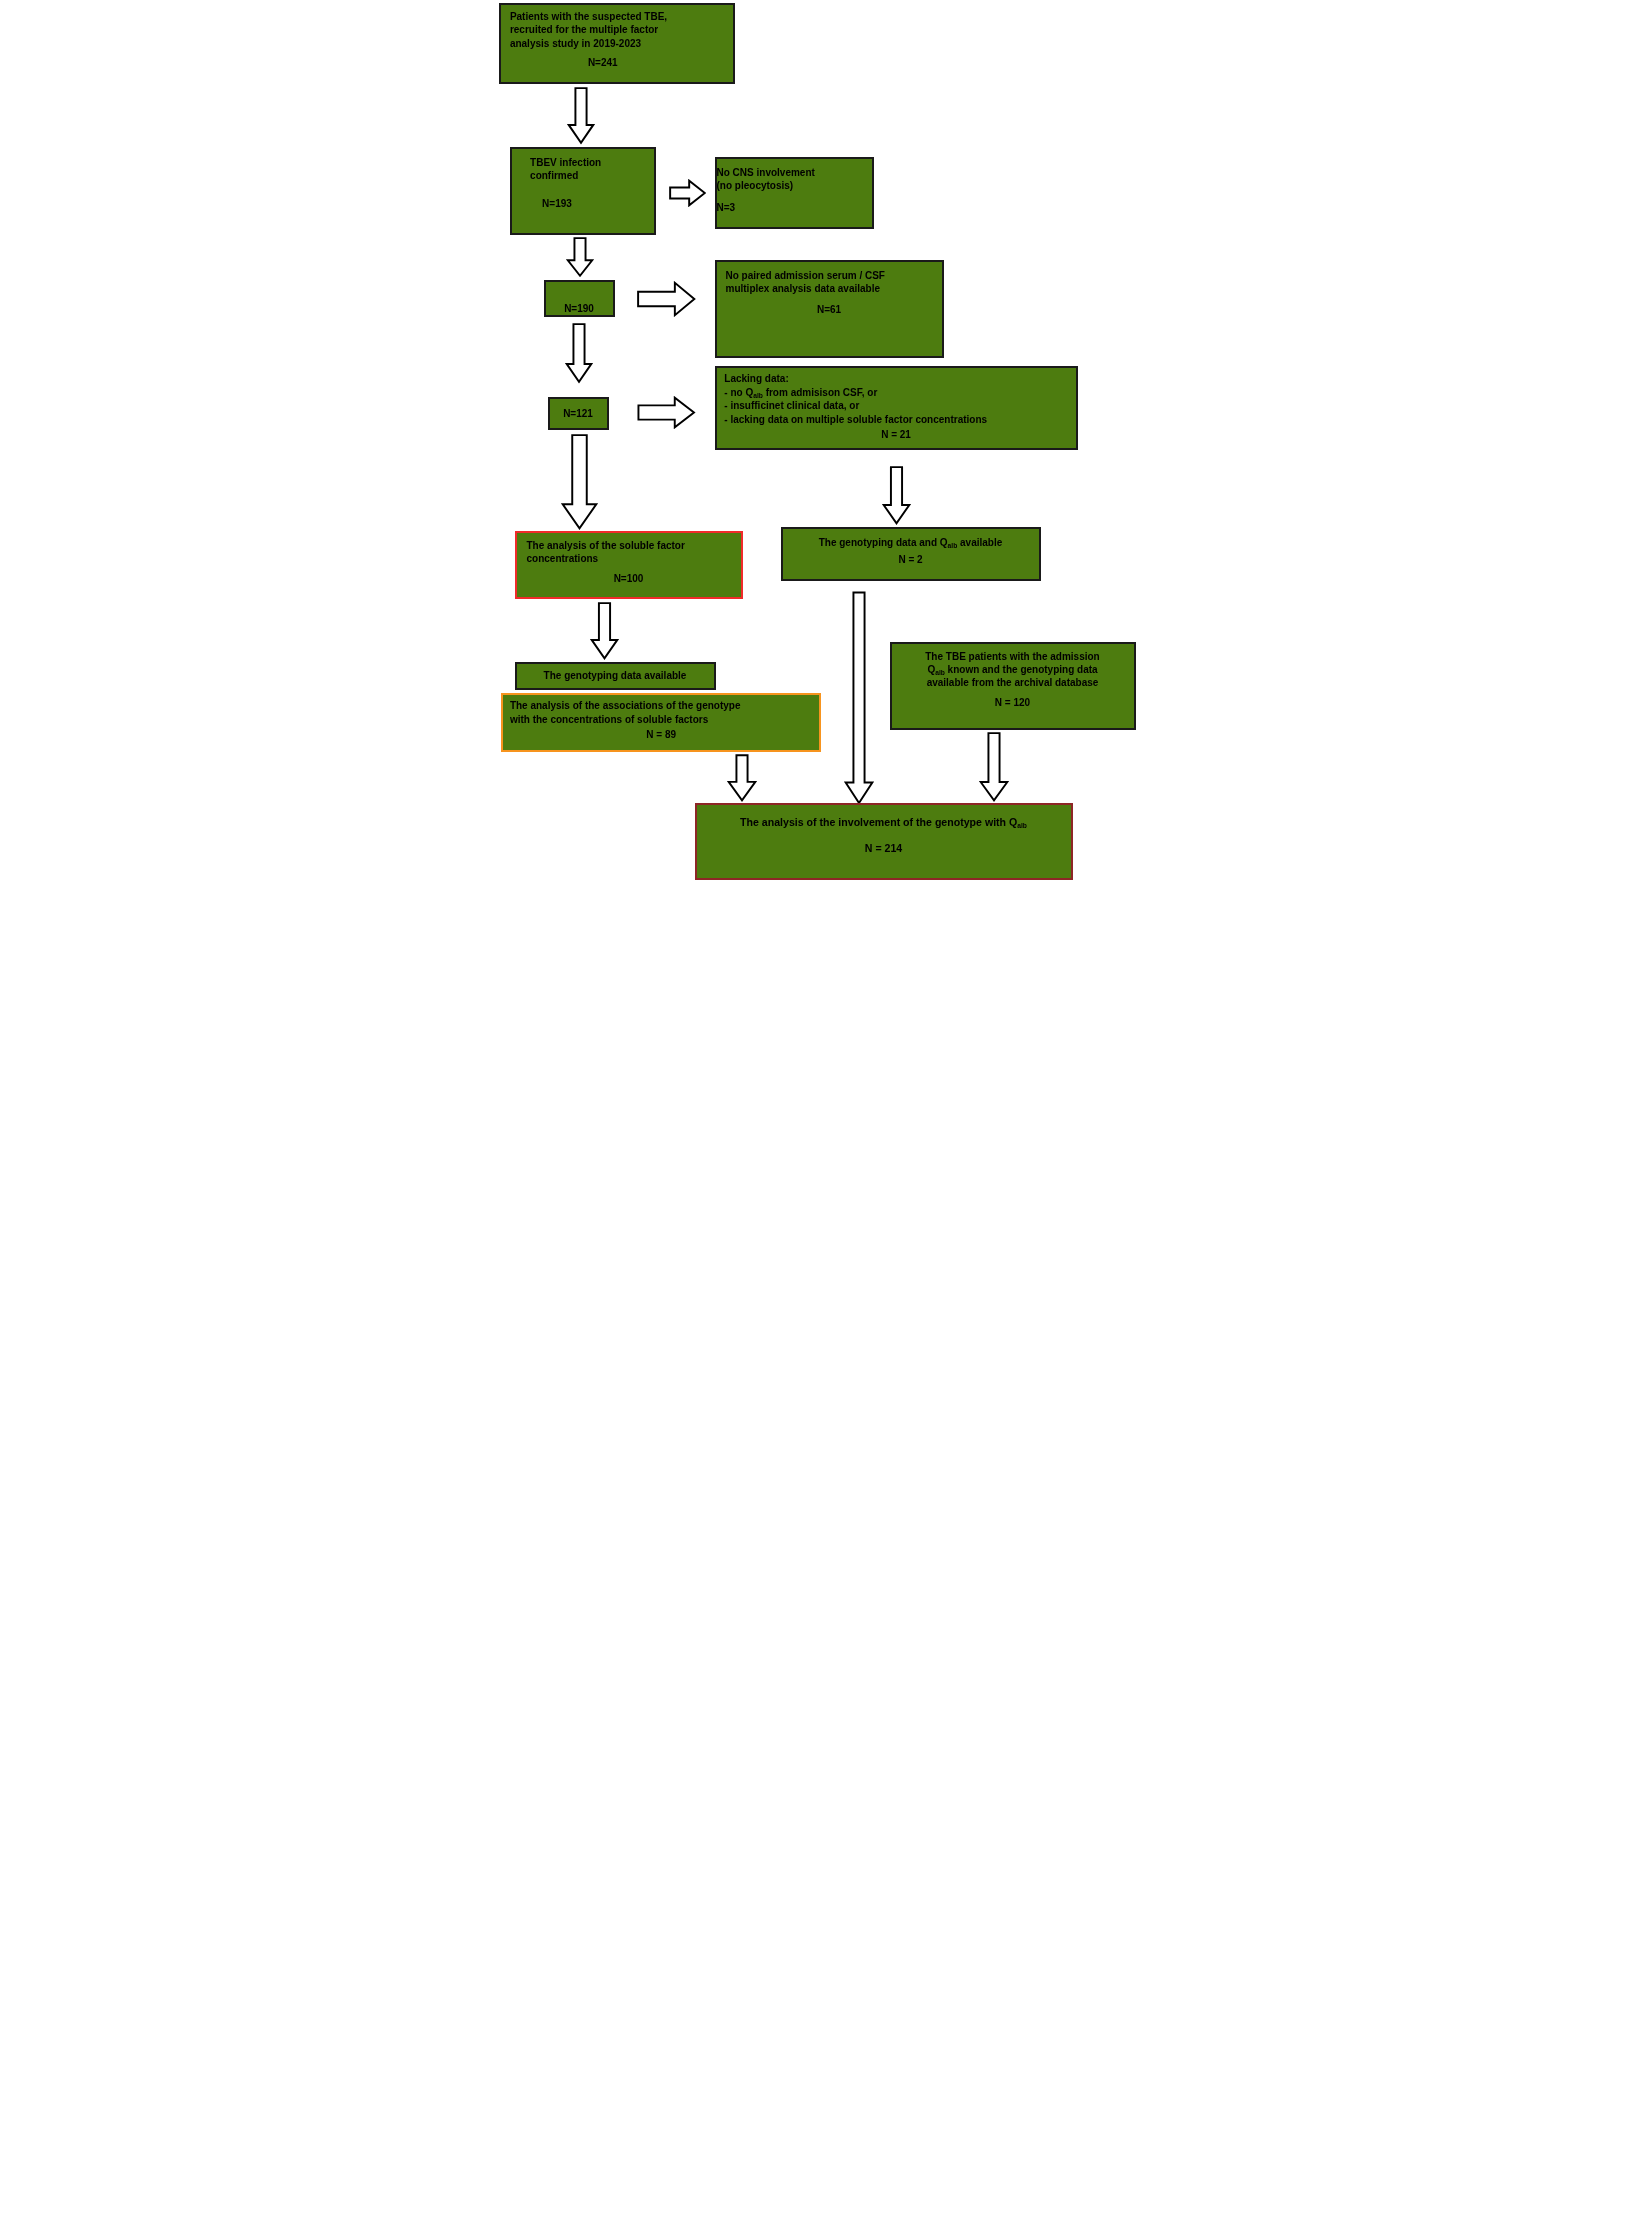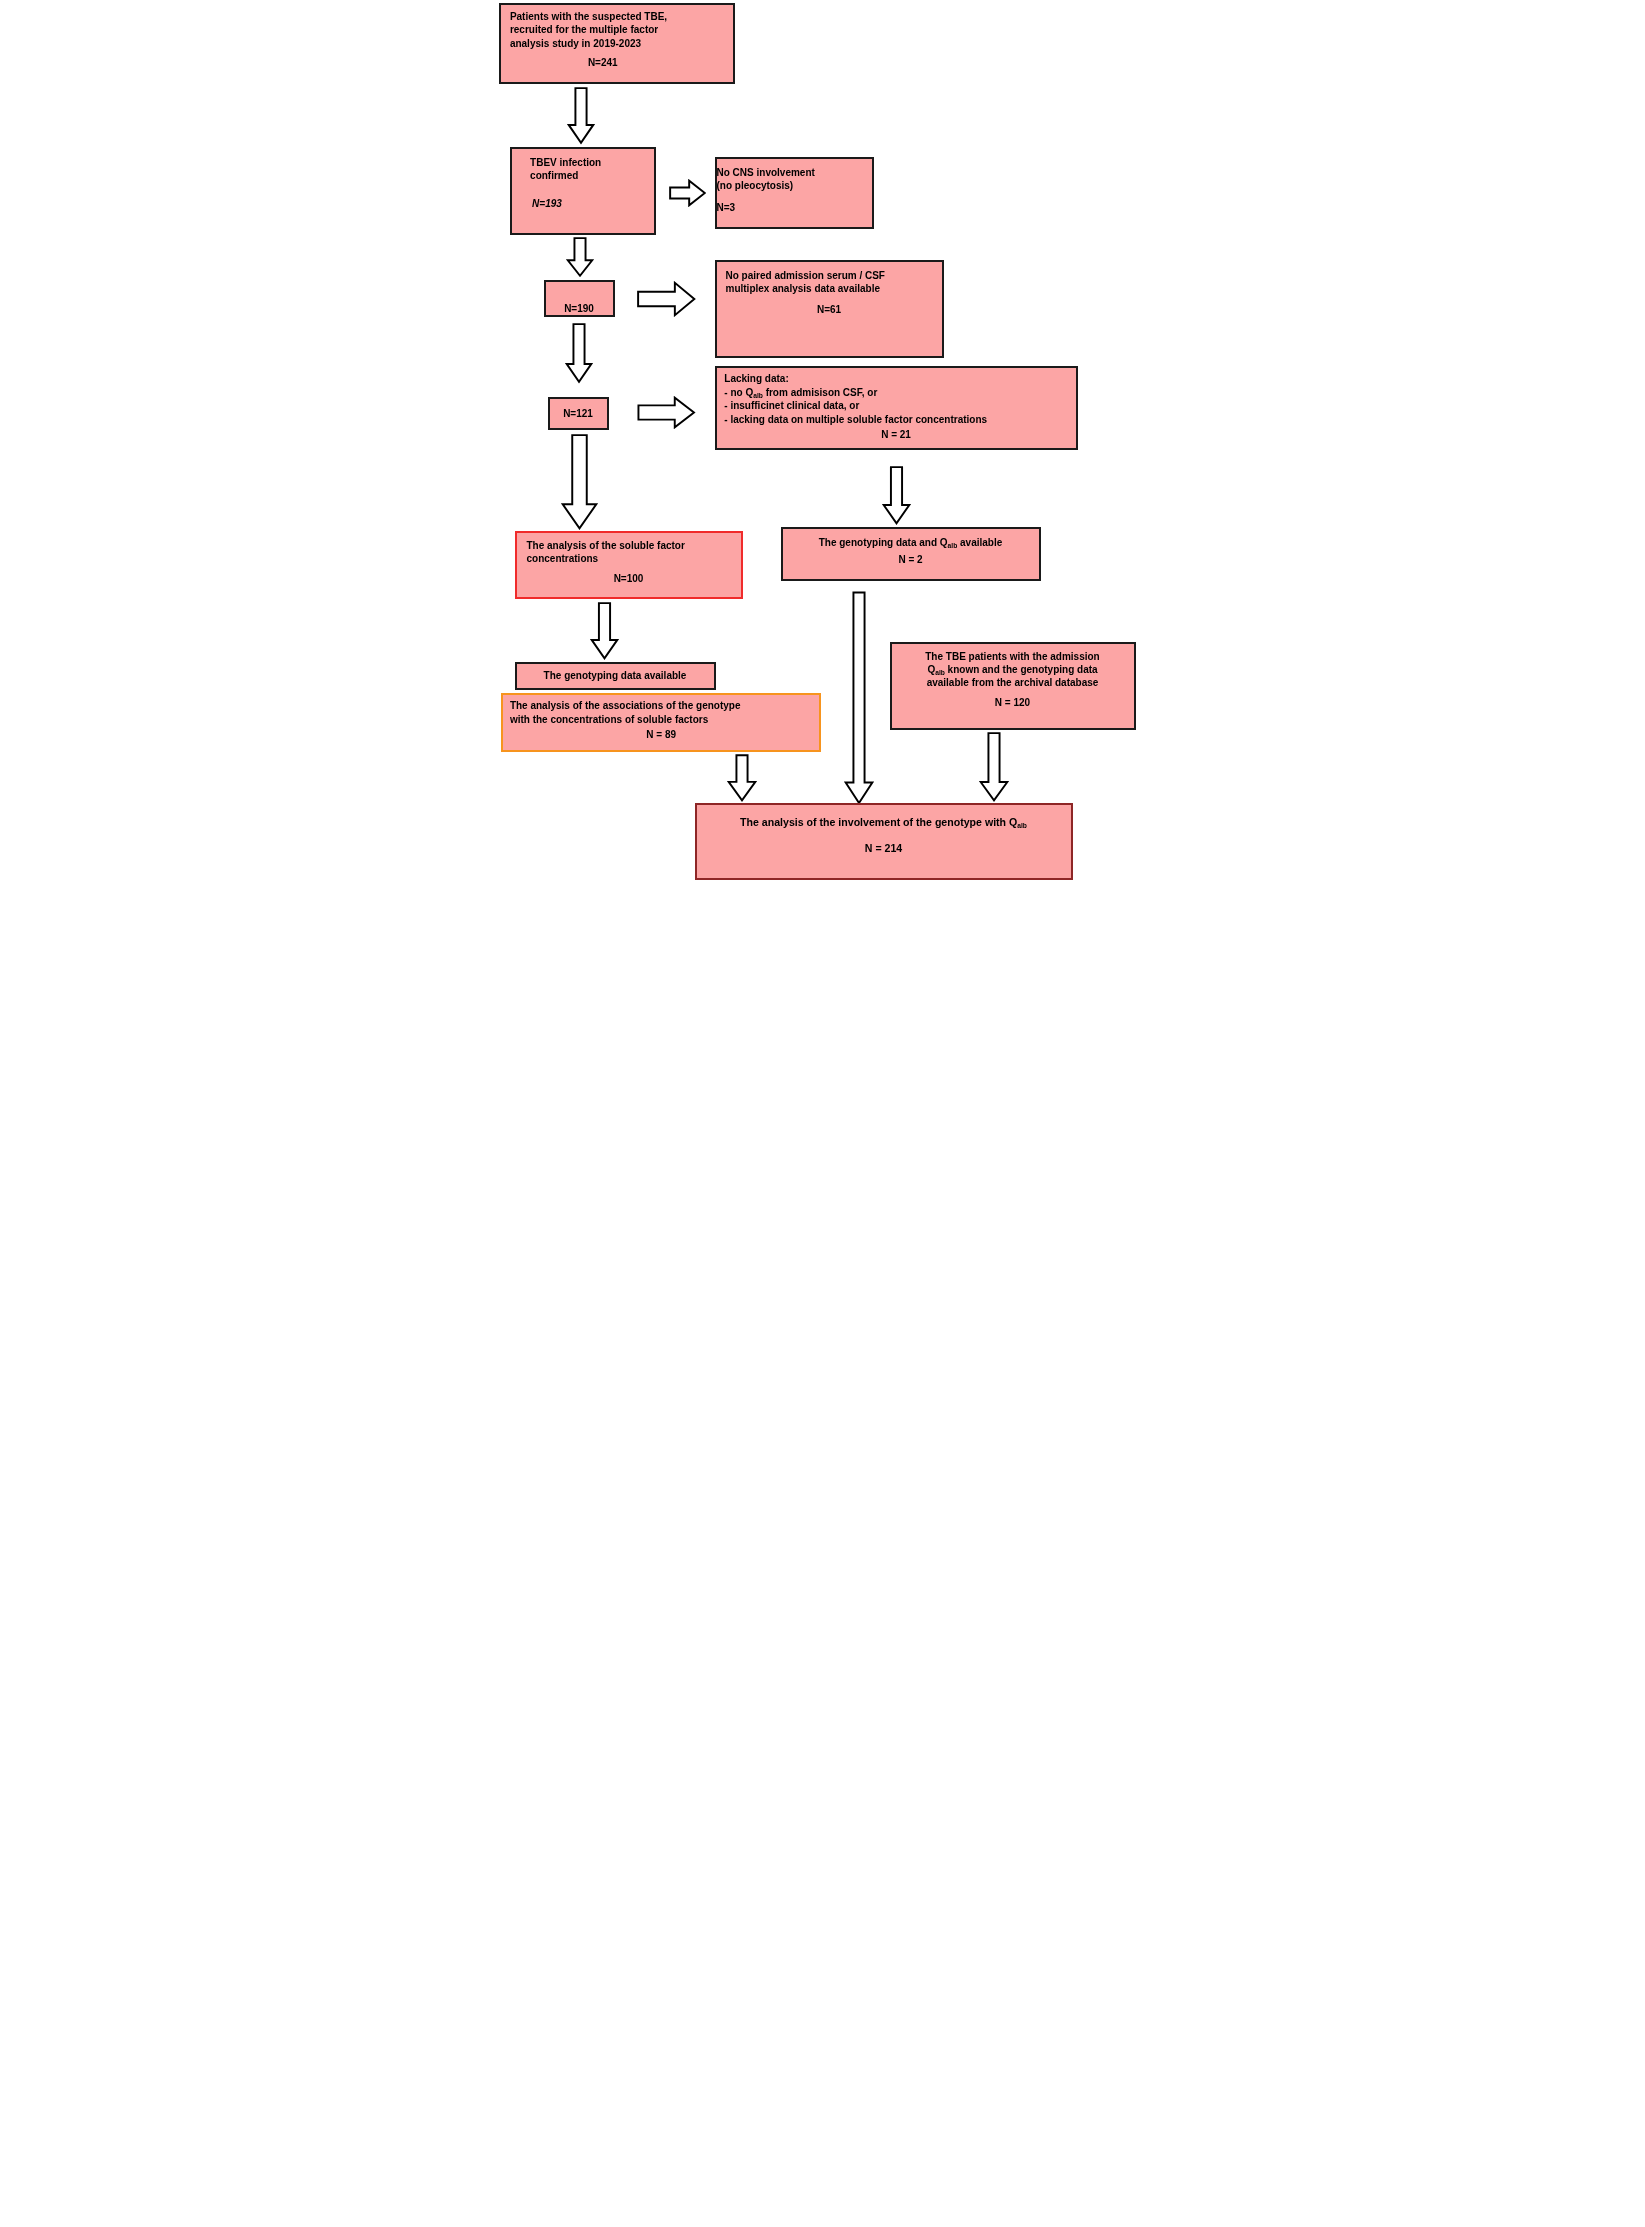--- a/index.html
+++ b/index.html
@@ -15,21 +15,21 @@
     background: #ffffff;
     margin: 0 auto;
     overflow: hidden;
     color: #000;
     font-weight: 700;
   }
   .box {
     position: absolute;
     box-sizing: border-box;
     border: 2.2px solid #1a1a1a;
-    background: #fca5a5;
+    background: #4d7c0f;
     font-size: 10px;
     line-height: 1.32;
   }
   .box.red    { border-color: #f02b2b; }
   .box.orange { border-color: #f7941e; }
   .box.darkred{ border-color: #8e2626; border-width: 2.8px; }
   .ln  { white-space: nowrap; }
   .nval{ white-space: nowrap; }
   sub.qsub {
     font-size: 6.7px;
@@ -44,21 +44,21 @@
     stroke: #000000;
     stroke-width: 3.5;
     stroke-linejoin: miter;
   }
   
   #box-recruited { left: 4.4px; top: 3.3px; width: 236px; height: 81px; padding: 5px 5.6px 0 9px; }
   #box-recruited .nval { margin-top: 6.1px; padding-left: 78px; }
 
   #box-tbev { left: 15.6px; top: 147px; width: 146px; height: 88px; padding: 6.7px 4.4px 0 0; }
   #box-tbev .ln { padding-left: 18px; }
-  #box-tbev .nval { margin-top: 14.5px; padding-left: 20px; font-style: italic; }
+  #box-tbev .nval { margin-top: 14.5px; padding-left: 30px; }
 
   #box-no-cns { left: 220px; top: 157px; width: 159px; height: 72px; padding-top: 7.2px; text-align: left; }
   #box-no-cns .nval { margin-top: 8.3px; }
 
   #box-n190 { left: 49px; top: 280px; width: 71px; height: 37px; display: flex; align-items: flex-end; justify-content: center; }
 
   #box-no-paired { left: 220px; top: 260px; width: 229px; height: 98px; padding: 7.2px 0 0 9px; }
   #box-no-paired .nval { margin-top: 7.2px; text-align: center; padding-right: 9px; }
 
   #box-n121 { left: 53px; top: 397px; width: 61px; height: 33px; display: flex; align-items: center; justify-content: center; }

